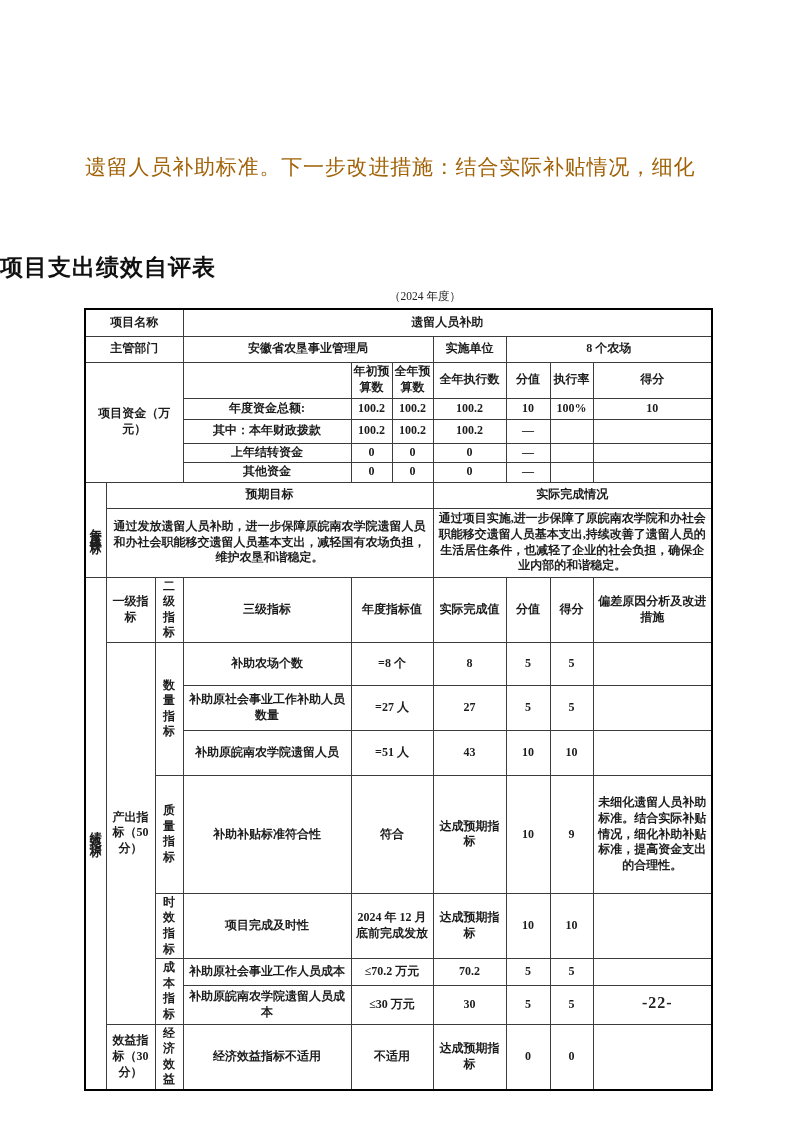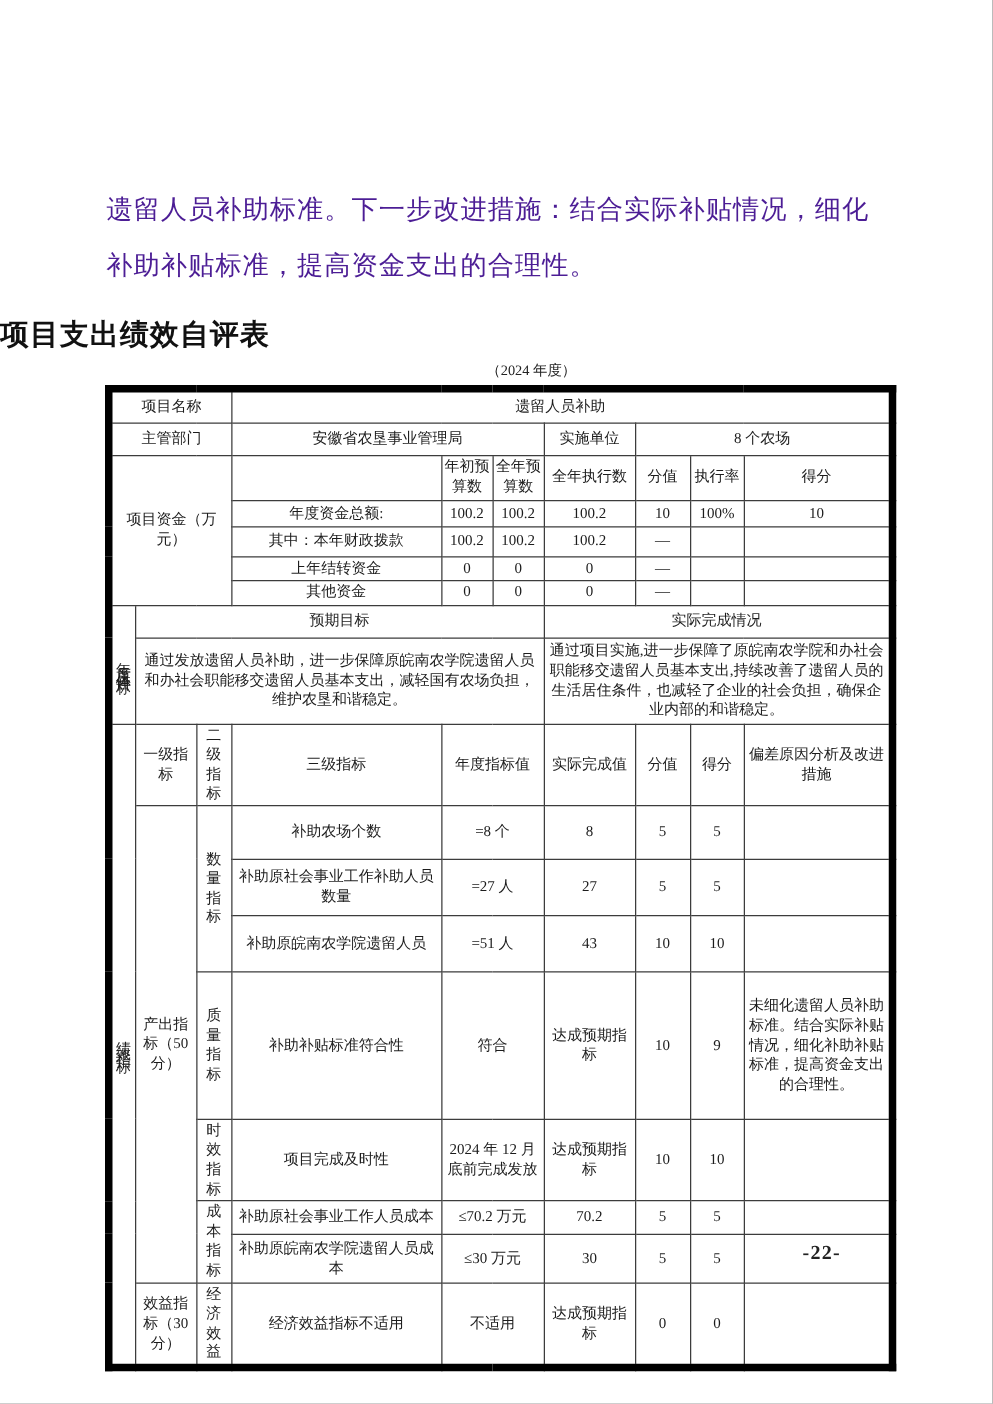--- a/index.html
+++ b/index.html
@@ -11,21 +11,21 @@
     font-family:"Liberation Serif","DejaVu Serif",serif;
     color:#1c1c1c;
     overflow:hidden;
   }
   .intro-line{
     position:absolute;
     left:85px;
     font-size:21px;
     letter-spacing:0.8px;
     white-space:nowrap;
-    color:#4c1d95;
+    color:#a16207;
   }
   .line1{top:153px;}
   .line2{top:198px;}
   .line3{top:229px;left:128px;}
   .report-title{
     position:absolute;
     top:252px;left:0;width:794px;
     font-family:"Liberation Sans","DejaVu Sans",sans-serif;
     font-weight:bold;
     font-size:23px;
@@ -39,21 +39,22 @@
     font-size:11.5px;
     color:#222;
     padding-left:28px;
   }
   table.selfeval{
     position:absolute;
     left:84px;top:308px;
     width:627px;
     border-collapse:collapse;
     table-layout:fixed;
-    border:6px solid #000000;
+    border:2px solid #000000;
+    font-weight:bold;
   }
   table.selfeval td{
     border:1px solid #3c3c3c;
     font-size:12px;
     text-align:center;
     vertical-align:middle;
     padding:1px 2px;
     line-height:1.3;
     color:#1c1c1c;
     overflow:hidden;
@@ -89,21 +90,20 @@
     color:#222;
     font-weight:bold;
   }
 </style>
 </head>
 <body>
 
 <div class="page">
 
   <div class="intro-line line1">遗留人员补助标准。下一步改进措施：结合实际补贴情况，细化</div>
-  <div class="intro-line line2">补助补贴标准，提高资金支出的合理性。</div>
 
   <div class="report-title">项目支出绩效自评表</div>
   <div class="report-subtitle">（2024 年度）</div>
 
   <table class="selfeval">
     <colgroup>
       <col style="width:21px">
         <col style="width:49px">
         <col style="width:28px">
       <col style="width:168px">

